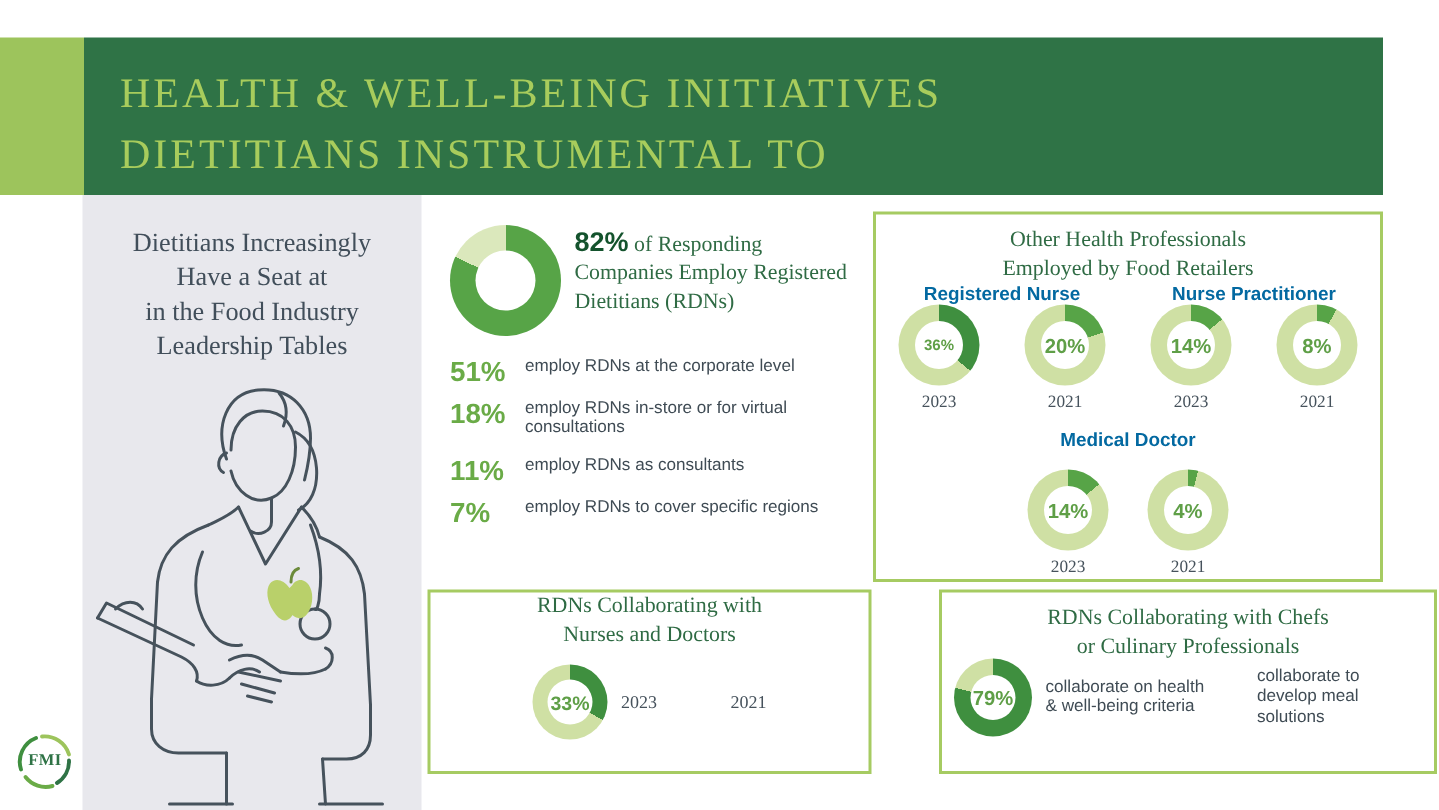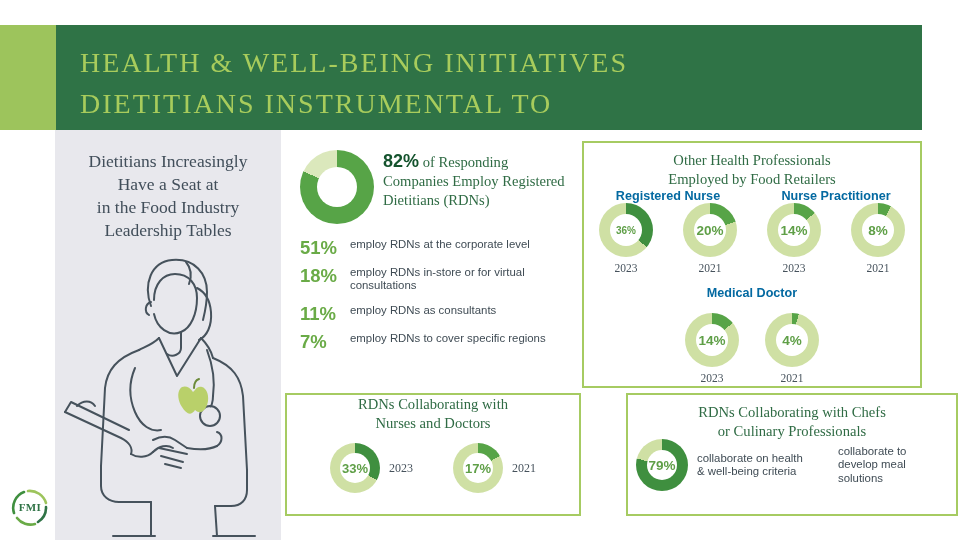--- a/index.html
+++ b/index.html
@@ -222,24 +222,20 @@
     </div>
     <div id="nurses-row" style="position:absolute;left:0;top:48px;width:100%;display:flex;justify-content:center;gap:40px;">
         <div class="pair">
           <div class="donut" style="width: 50px; height: 50px; background: conic-gradient(rgb(63, 143, 63) 0deg, rgb(63, 143, 63) 118.8deg, rgb(207, 224, 164) 118.8deg, rgb(207, 224, 164) 360deg);">
             <div class="hole" style="width: 30px; height: 30px;"></div>
             <div class="lbl" style="font-size: 13px;">33%</div>
           </div>
           <div class="yr" style="margin-left: 9px; font-size: 12px;">2023</div>
         </div>
         <div class="pair">
-          <div class="donut" style="width: 50px; height: 50px; background: conic-gradient(rgb(87, 164, 71) 0deg, rgb(87, 164, 71) 61.2deg, rgb(207, 224, 164) 61.2deg, rgb(207, 224, 164) 360deg);">
-            <div class="hole" style="width: 30px; height: 30px;"></div>
-            <div class="lbl" style="font-size: 13px;">17%</div>
-          </div>
           <div class="yr" style="margin-left: 9px; font-size: 12px;">2021</div>
         </div>
       </div>
   </div>
 
   <div class="panel" id="panel-chefs">
     <div class="p-title" style="margin-top:8px;">
       <div>RDNs Collaborating with Chefs</div>
       <div>or Culinary Professionals</div>
     </div>

